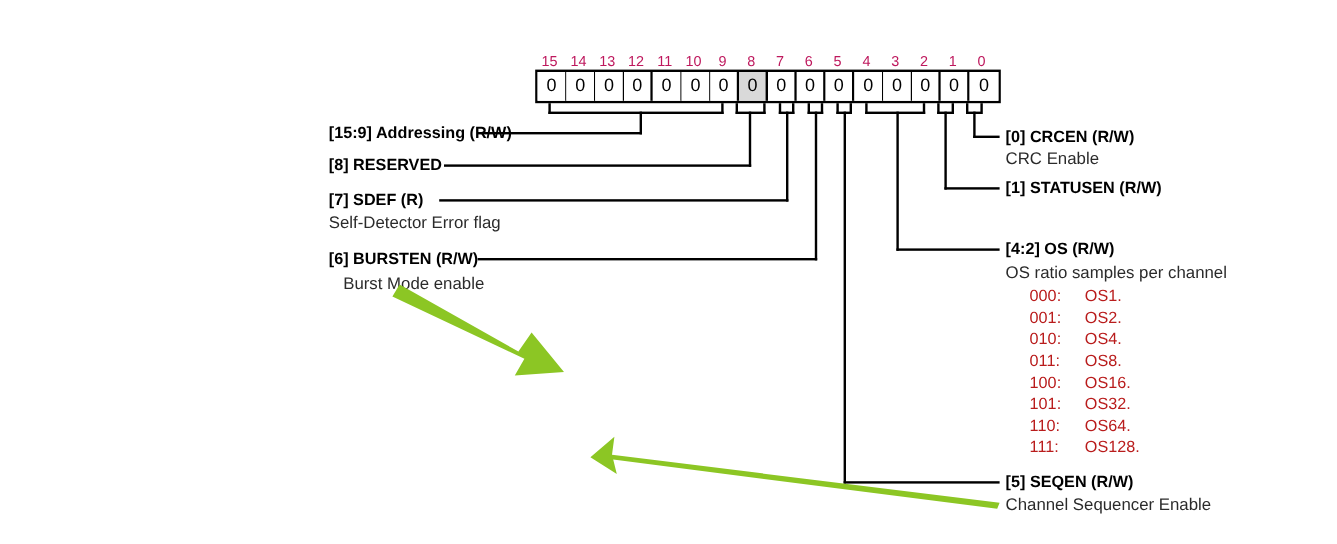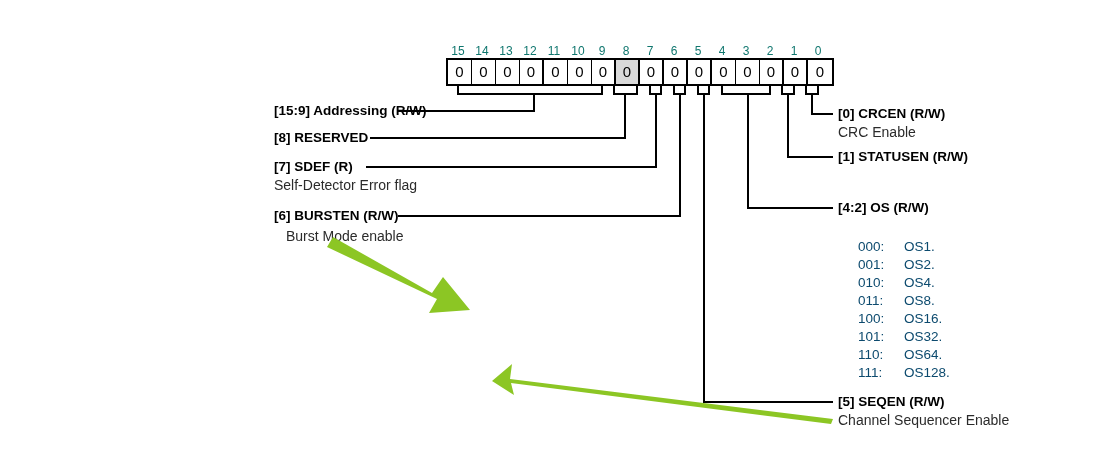--- a/index.html
+++ b/index.html
@@ -43,21 +43,21 @@
   #bit-numbers {
     position: absolute;
     left: 446px;
     top: 44px;
     display: flex;
   }
   .bit-number {
     width: 24px;
     text-align: center;
     font-size: 12px;
-    color: #0f766e;
+    color: #be185d;
     font-family: "Liberation Sans", sans-serif;
   }
   #bit-cells {
     display: flex;
     border-top: 2px solid #000;
     border-bottom: 2px solid #000;
     border-left: 2px solid #000;
     border-right: 2px solid #000;
     box-sizing: content-box;
   }
@@ -110,21 +110,21 @@
     font-weight: normal;
     color: #2b2b2b;
     white-space: nowrap;
     font-family: "Liberation Sans", sans-serif;
   }
 
   
   .os-row {
     position: absolute;
     font-size: 13.5px;
-    color: #0c4a6e;
+    color: #b91c1c;
     white-space: nowrap;
     font-family: "Liberation Sans", sans-serif;
   }
   .os-row .code { display: inline-block; width: 46px; }
 
   
   #red-annotation {
     position: absolute;
     left: 313px;
     top: 314px;
@@ -248,20 +248,21 @@
 
   <div class="lbl-title" style="left:274px; top:208px;text-align:right;">[6] BURSTEN (R/W)</div>
   <div class="lbl-sub" style="left:286px; top:228px;">Burst Mode enable</div>
 
   <div class="lbl-title" style="left:838px; top:106px;">[0] CRCEN (R/W)</div>
   <div class="lbl-sub" style="left:838px; top:124px;">CRC Enable</div>
 
   <div class="lbl-title" style="left:838px; top:149px;">[1] STATUSEN (R/W)</div>
 
   <div class="lbl-title" style="left:838px; top:200px;">[4:2] OS (R/W)</div>
+  <div class="lbl-sub" style="left:838px; top:219px;">OS  ratio  samples per channel</div>
 
   <div class="os-row" style="left:858px; top:239px;">
     <span class="code">000:</span><span>OS1.</span>
   </div>
   <div class="os-row" style="left:858px; top:257px;">
     <span class="code">001:</span><span>OS2.</span>
   </div>
   <div class="os-row" style="left:858px; top:275px;">
     <span class="code">010:</span><span>OS4.</span>
   </div>

